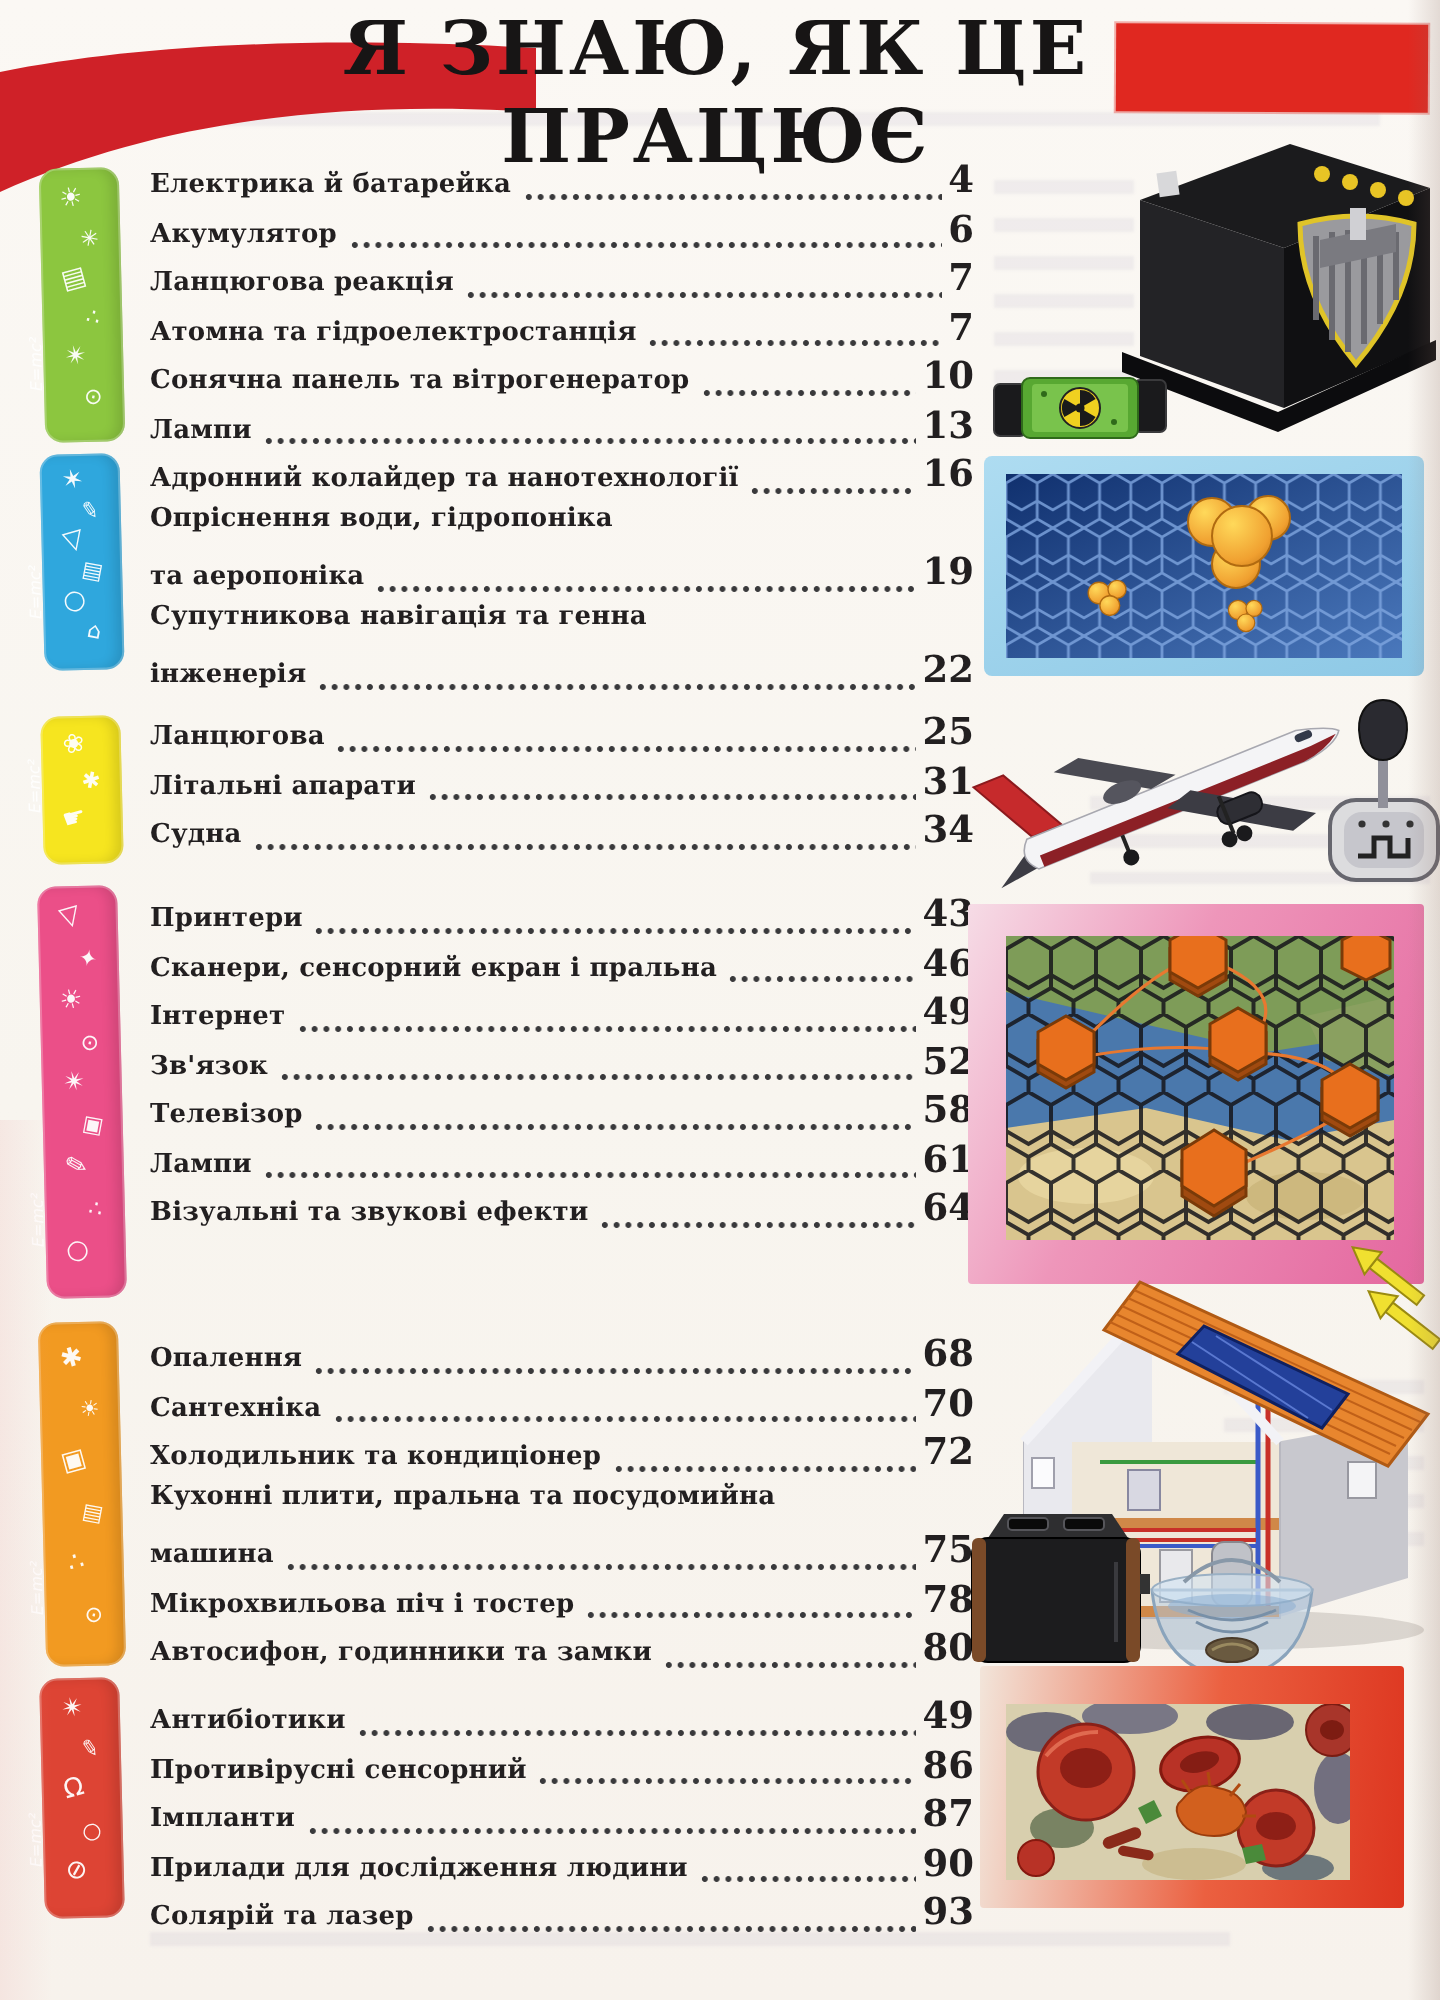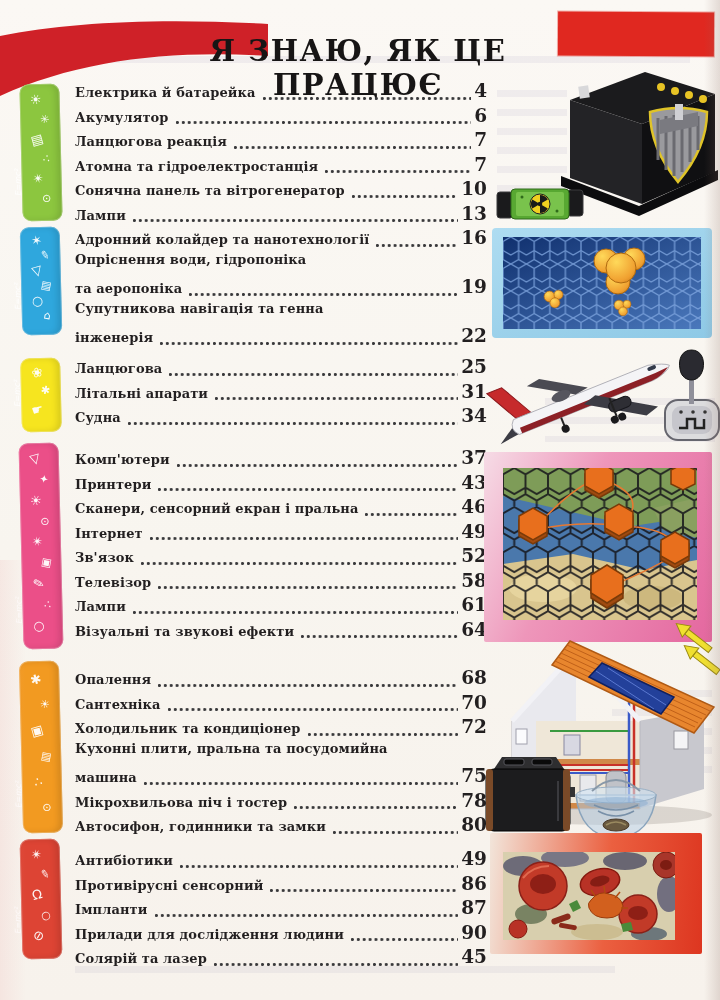--- a/index.html
+++ b/index.html
@@ -6,22 +6,22 @@
   body{width:720px;height:1000px;background:#efece8;font-family:"DejaVu Serif",serif;}
   .page{position:relative;width:720px;height:1000px;overflow:hidden;
         background:linear-gradient(180deg,#fbf8f4 0%,#f8f5ef 55%,#f7f2ec 100%);}
   .edge-shadow-right{position:absolute;right:0;top:0;width:16px;height:1000px;
         background:linear-gradient(90deg,rgba(0,0,0,0) 0%,rgba(140,110,100,.22) 100%);pointer-events:none;}
   .edge-tint-left{position:absolute;left:0;top:560px;width:26px;height:440px;
         background:linear-gradient(90deg,rgba(235,170,170,.18),rgba(0,0,0,0));}
 
   
   .hdr-ribbon{position:absolute;left:0;top:6px;width:280px;height:92px;}
-  .hdr-title{position:absolute;left:158px;top:34px;width:400px;text-align:center;
-        font-weight:bold;font-size:29px;letter-spacing:1.5px;color:#171515;
+  .hdr-title{position:absolute;left:158px;top:2px;width:400px;text-align:center;
+        font-weight:bold;font-size:37px;letter-spacing:1.5px;color:#171515;
         font-family:"DejaVu Serif",serif;}
   .hdr-redblock{position:absolute;left:558px;top:12px;width:156px;height:44px;background:#e02820;
         transform:rotate(.3deg);box-shadow:0 0 0 1px rgba(224,40,32,.35);}
 
   
   .ghost{position:absolute;opacity:.5;filter:blur(.7px);pointer-events:none;
         background:repeating-linear-gradient(180deg,rgba(110,100,150,.16) 0 7px,rgba(0,0,0,0) 7px 19px);}
 
   
   .section{position:absolute;left:0;width:505px;}
@@ -205,25 +205,20 @@
             <span class="tab-icon">✴</span>
             <span class="tab-icon">▣</span>
             <span class="tab-icon">✎</span>
             <span class="tab-icon">∴</span>
             <span class="tab-icon">○</span>
           </div>
         <div class="tab-label">E=mc²</div>
       </div>
       <div class="entries">
           <div class="entry">
-            <span class="etext">Комп'ютери</span>
-            <span class="dots"></span>
-            <span class="pnum">37</span>
-          </div>
-          <div class="entry">
             <span class="etext">Принтери</span>
             <span class="dots"></span>
             <span class="pnum">43</span>
           </div>
           <div class="entry">
             <span class="etext">Сканери, сенсорний екран і пральна</span>
             <span class="dots"></span>
             <span class="pnum">46</span>
           </div>
           <div class="entry">
@@ -331,21 +326,21 @@
             <span class="pnum">87</span>
           </div>
           <div class="entry">
             <span class="etext">Прилади для дослідження людини</span>
             <span class="dots"></span>
             <span class="pnum">90</span>
           </div>
           <div class="entry">
             <span class="etext">Солярій та лазер</span>
             <span class="dots"></span>
-            <span class="pnum">45</span>
+            <span class="pnum">93</span>
           </div>
         </div>
     </div>
   </div>
 
   <div class="illu illu-battery">
     <svg width="225" height="170" viewBox="0 0 225 170">
       <g>
         <polygon points="75,40 150,12 220,34 147,64" fill="#1b1b1d"></polygon>
         <polygon points="147,64 220,34 220,112 147,144" fill="#101012"></polygon>

